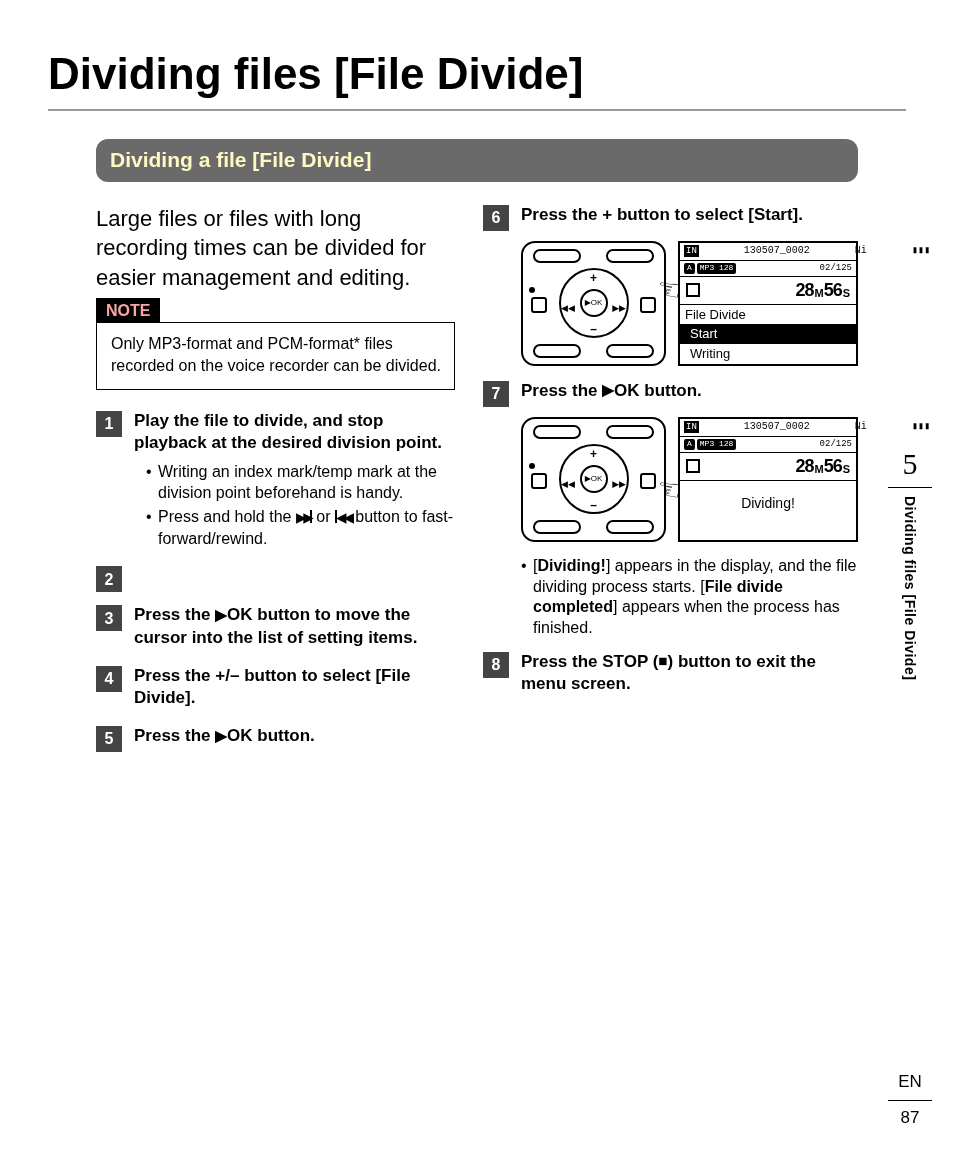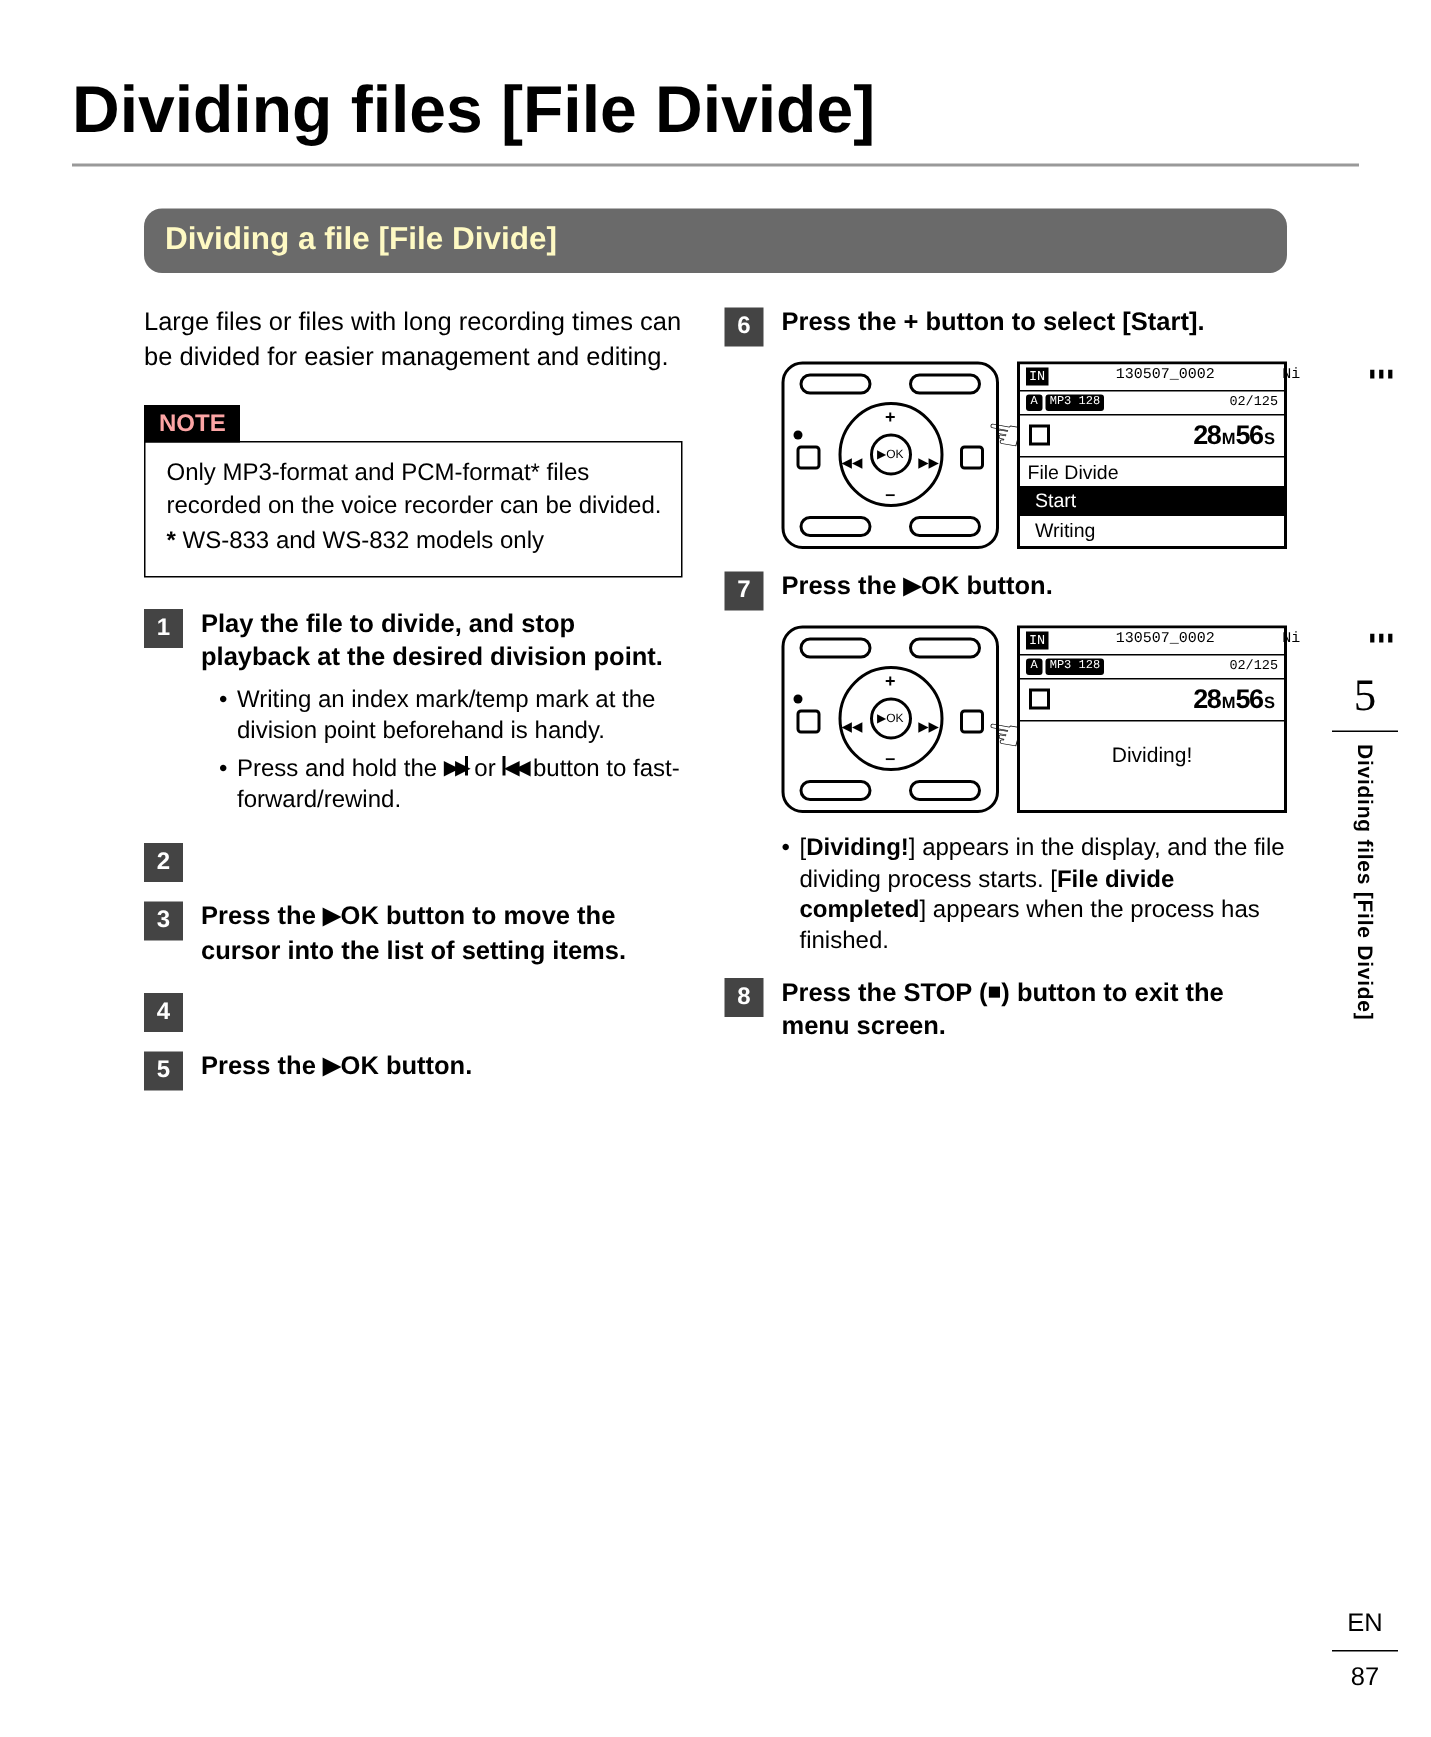--- a/index.html
+++ b/index.html
@@ -38,22 +38,22 @@
     margin: 0 48px 22px 48px;
   }
   .content {
     margin: 0 48px;
     display: grid;
     grid-template-columns: 1fr 1fr;
     column-gap: 28px;
   }
   .col { }
   .intro {
-    font-size: 17px;
-    margin-bottom: 20px;
+    font-size: 22px;
+    margin-bottom: 5px;
   }
   .note-label {
     display: inline-block;
     background: #000;
     color: #fca5a5;
     font-weight: 700;
     padding: 2px 10px;
     margin-bottom: 0;
     position: relative;
     z-index: 2;
@@ -211,21 +211,20 @@
 
 <div class="content">
 
   <div class="col">
     <p class="intro">Large files or files with long recording times can be divided for easier management and editing.</p>
 
     <div>
       <span class="note-label">NOTE</span>
       <div class="note-box">
         <p>Only MP3-format and PCM-format* files recorded on the voice recorder can be divided.</p>
-        <p><b>*</b><span> WS-833 and WS-832 models only</span></p>
       </div>
     </div>
 
     <div class="step">
       <div class="step-num">1</div>
       <div class="step-body">
         <div class="step-title">Play the file to divide, and stop playback at the desired division point.</div>
         <ul class="bullets">
           <li>Writing an index mark/temp mark at the division point beforehand is handy.</li>
           <li>
@@ -243,20 +242,25 @@
       <div class="step-num">3</div>
       <div class="step-body">
         <div class="step-title">
           <span>Press the </span><span class="icon-play"></span><span>OK</span><span> button to move the cursor into the list of setting items.</span>
         </div>
       </div>
     </div>
 
     <div class="step">
       <div class="step-num">4</div>
+      <div class="step-body">
+        <div class="step-title">
+          <span>Press the </span><span>+</span><span>/</span><span>–</span><span> button to select [</span><span>File Divide</span><span>].</span>
+        </div>
+      </div>
     </div>
 
     <div class="step">
       <div class="step-num">5</div>
       <div class="step-body">
         <div class="step-title">
           <span>Press the </span><span class="icon-play"></span><span>OK</span><span> button.</span>
         </div>
       </div>
     </div>

